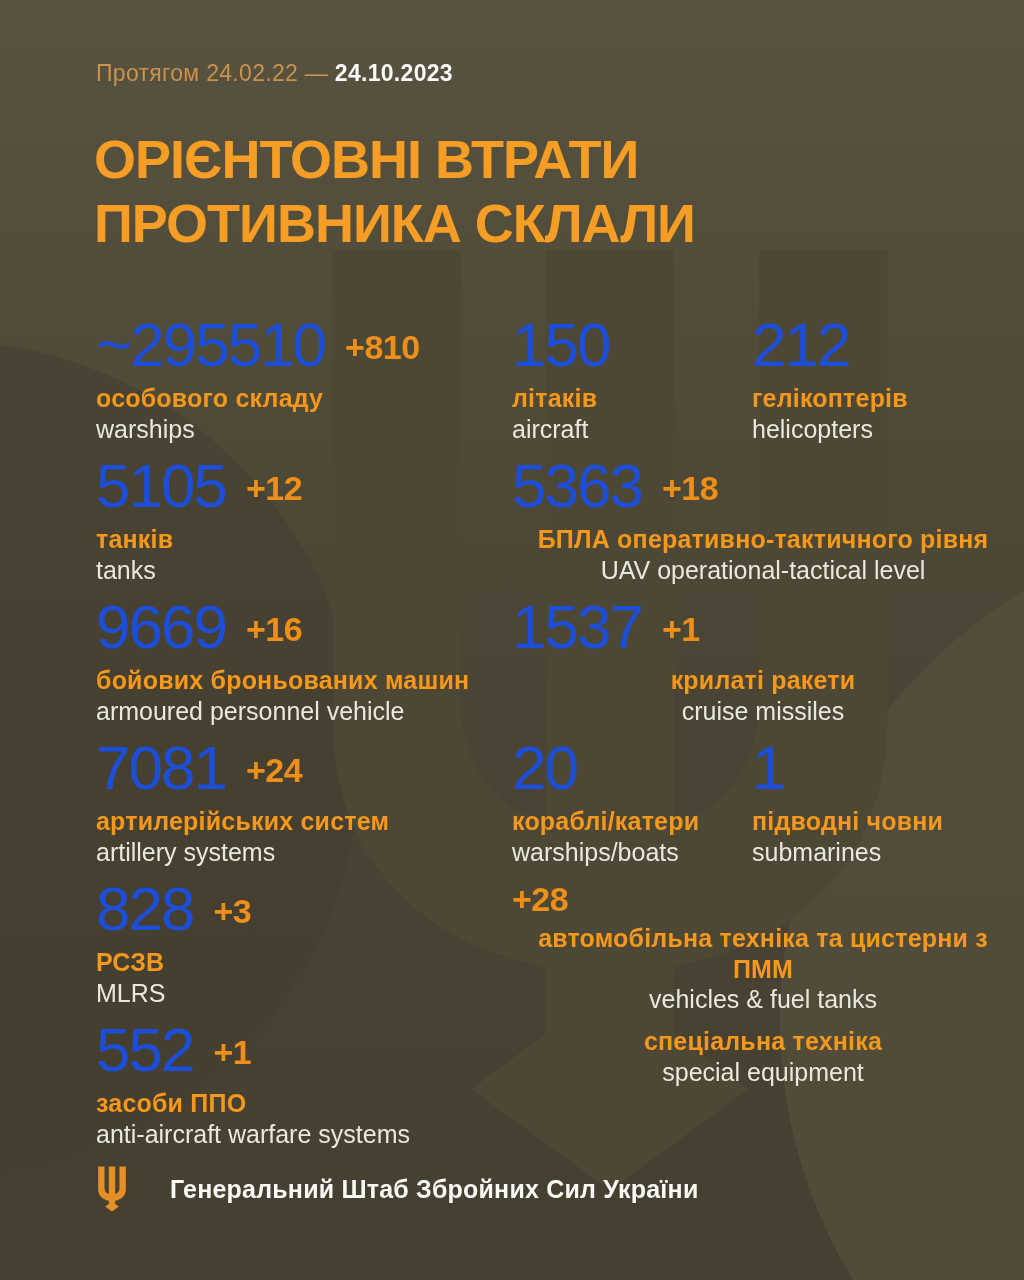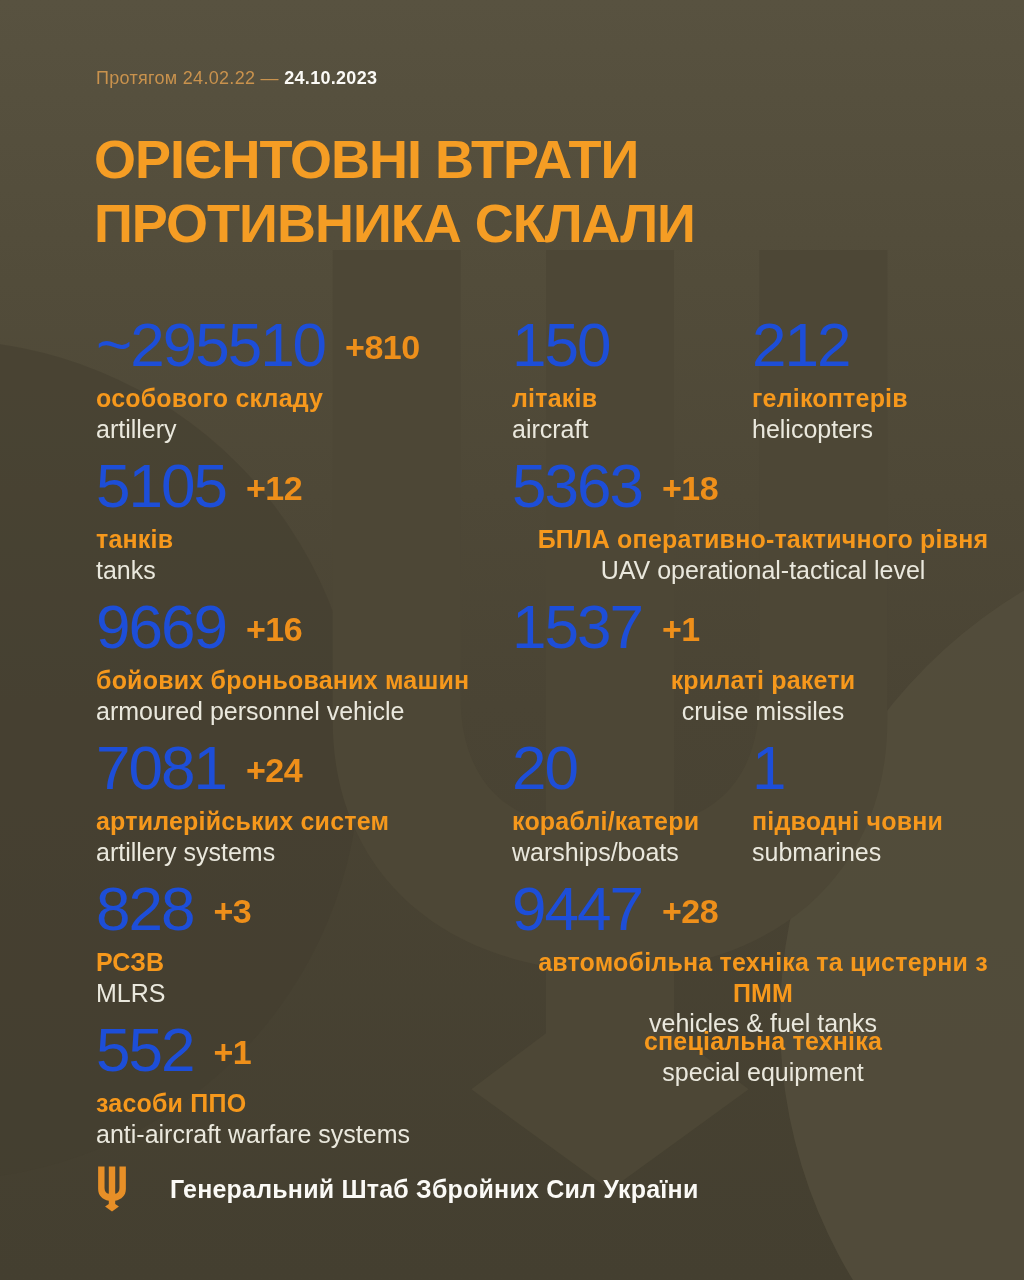--- a/index.html
+++ b/index.html
@@ -7,21 +7,21 @@
     width:1024px;height:1280px;position:relative;overflow:hidden;
     font-family:"Liberation Sans","DejaVu Sans",sans-serif;
     background:linear-gradient(180deg,#585240 0%,#524c3a 22%,#4a4434 55%,#443f30 100%);
   }
   .shape{position:absolute;pointer-events:none;}
   .circle-dark{left:-480px;top:340px;width:840px;height:840px;border-radius:50%;background:#443e2f;opacity:.55;}
   .circle-light{left:780px;top:520px;width:1000px;height:1000px;border-radius:50%;background:#534d3c;opacity:.85;}
   .watermark{left:290px;top:250px;width:640px;height:940px;}
   .watermark svg{width:100%;height:100%;}
 
-  .header{position:absolute;left:96px;top:68px;font-size:18px;letter-spacing:.3px;}
+  .header{position:absolute;left:96px;top:60px;font-size:23px;letter-spacing:.3px;}
   .header .prefix{color:#c9924d;font-weight:500;}
   .header .date{color:#fbfaf6;font-weight:700;}
 
   .title{position:absolute;left:94px;top:128px;color:#f59d24;font-weight:800;
          font-size:54px;line-height:1.18;letter-spacing:-1px;}
 
   .stats{position:absolute;left:96px;top:314px;right:10px;
          display:grid;grid-template-columns:416px 240px 1fr;grid-auto-rows:141px;}
   .c1{grid-column:1;} .c2{grid-column:2;} .c3{grid-column:3;} .c23{grid-column:2/4;text-align:center;}
   .r1{grid-row:1;} .r2{grid-row:2;} .r3{grid-row:3;} .r4{grid-row:4;} .r5{grid-row:5;} .r6{grid-row:6;}
@@ -59,21 +59,21 @@
 </div>
 
 <div class="stats">
 
   <div class="stat c1 r1">
     <div class="num-row">
       <span class="num">~295510</span>
       <span class="delta">+810</span>
     </div>
     <div class="lbl-ua">особового складу</div>
-    <div class="lbl-en">artillery</div>
+    <div class="lbl-en">warships</div>
   </div>
 
   <div class="stat c2 r1">
     <div class="num-row">
       <span class="num">150</span>
       <span class="delta"></span>
     </div>
     <div class="lbl-ua">літаків</div>
     <div class="lbl-en">aircraft</div>
   </div>
@@ -154,21 +154,20 @@
     <div class="num-row">
       <span class="num">828</span>
       <span class="delta">+3</span>
     </div>
     <div class="lbl-ua">РСЗВ</div>
     <div class="lbl-en">MLRS</div>
   </div>
 
   <div class="stat c23 r5">
     <div class="num-row">
-      <span class="num">9447</span>
       <span class="delta">+28</span>
     </div>
     <div class="lbl-ua">автомобільна техніка та цистерни з ПММ</div>
     <div class="lbl-en">vehicles &amp; fuel tanks</div>
   </div>
 
   <div class="stat c1 r6">
     <div class="num-row">
       <span class="num">552</span>
       <span class="delta">+1</span>

